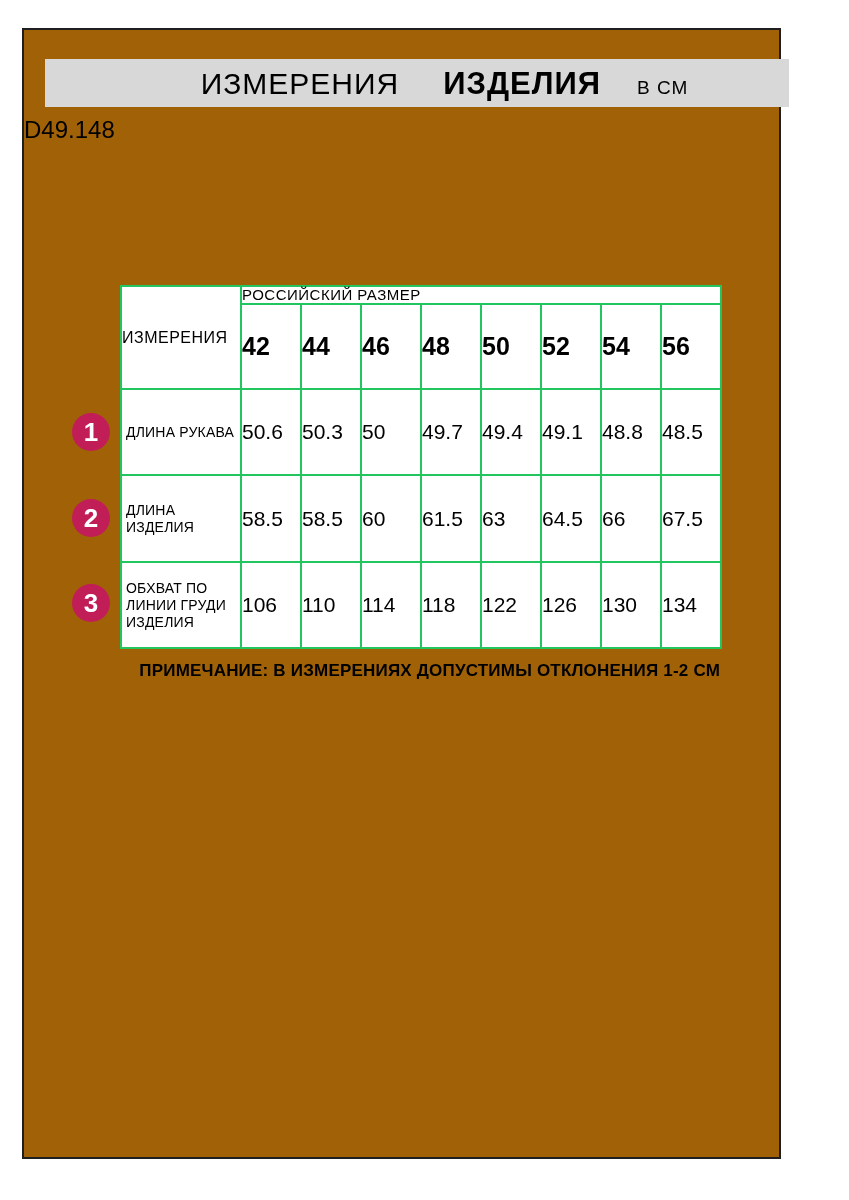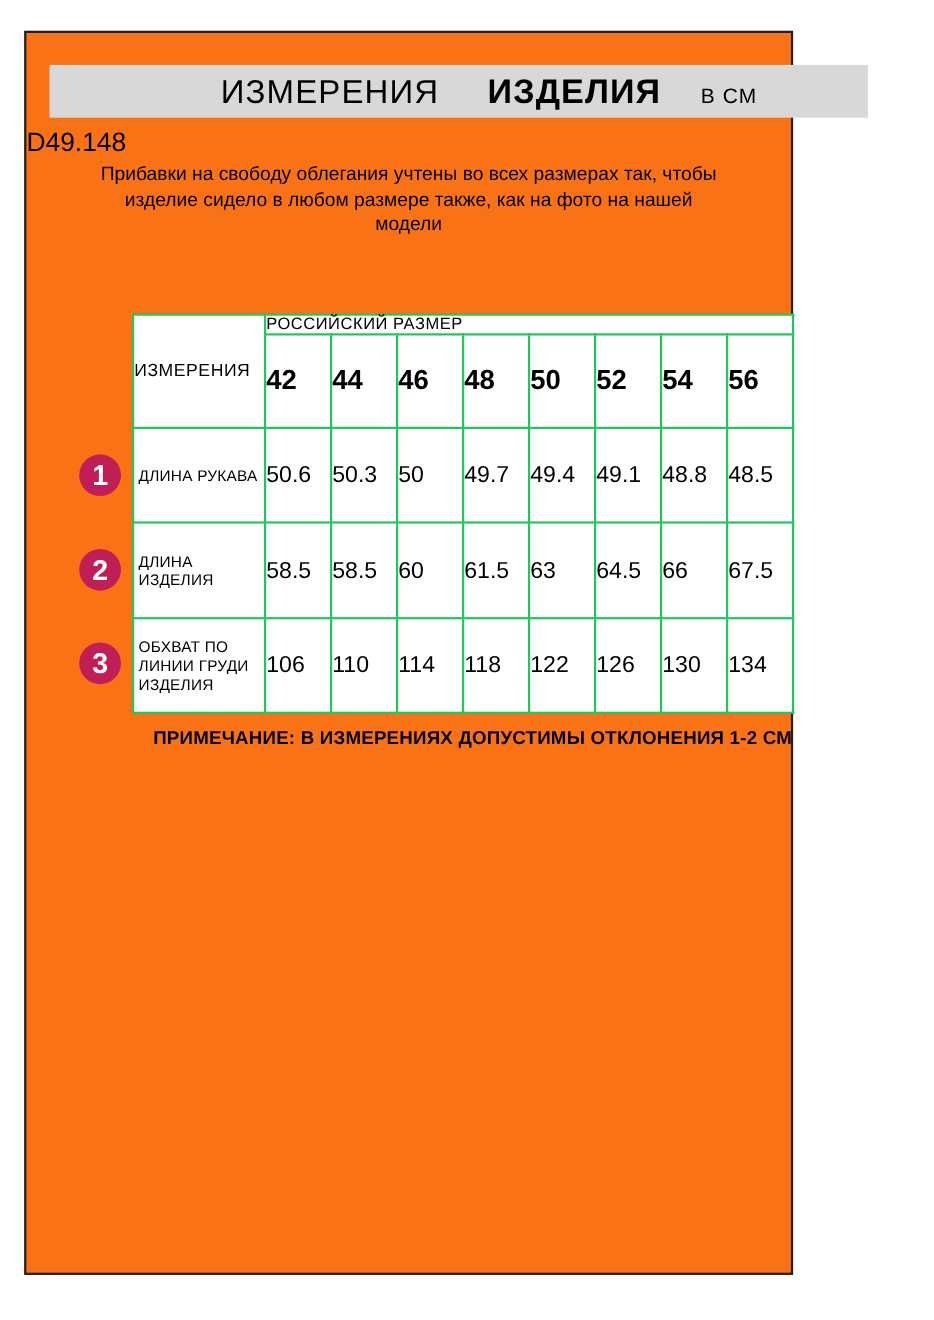--- a/index.html
+++ b/index.html
@@ -8,23 +8,23 @@
     background: #ffffff;
     font-family: "Liberation Sans", sans-serif;
     color: #000;
     overflow: hidden;
   }
   .page { position: relative; width: 849px; height: 1200px; background: #fff; }
 
   .frame {
     position: absolute;
     left: 22px; top: 28px;
-    width: 699px; height: 1131px;
+    width: 759px; height: 1131px;
     border: 2px solid #1f1f1f;
-    background: #f97316;
+    background: #a16207;
   }
 
   
   .banner {
     position: absolute;
     left: 21px; top: 29px;
     width: 744px; height: 48px;
     background: #d8d8d8;
     display: flex;
     justify-content: center;
@@ -122,25 +122,20 @@
   <div class="frame">
 
     <div class="banner">
       <span class="t1">ИЗМЕРЕНИЯ</span>
       <span class="t2">ИЗДЕЛИЯ</span>
       <span class="t3">В СМ</span>
     </div>
 
     <div class="code">D49.148</div>
 
-    <div class="desc">
-      <div>Прибавки на свободу облегания учтены во всех размерах так, чтобы</div>
-      <div>изделие сидело в любом размере также, как на фото на нашей</div>
-      <div>модели</div>
-    </div>
 
     <table class="size-table">
       <colgroup>
         <col style="width:120px">
         <col style="width:60px">
           <col style="width:60px">
           <col style="width:60px">
           <col style="width:60px">
         <col style="width:60px">
           <col style="width:60px">

